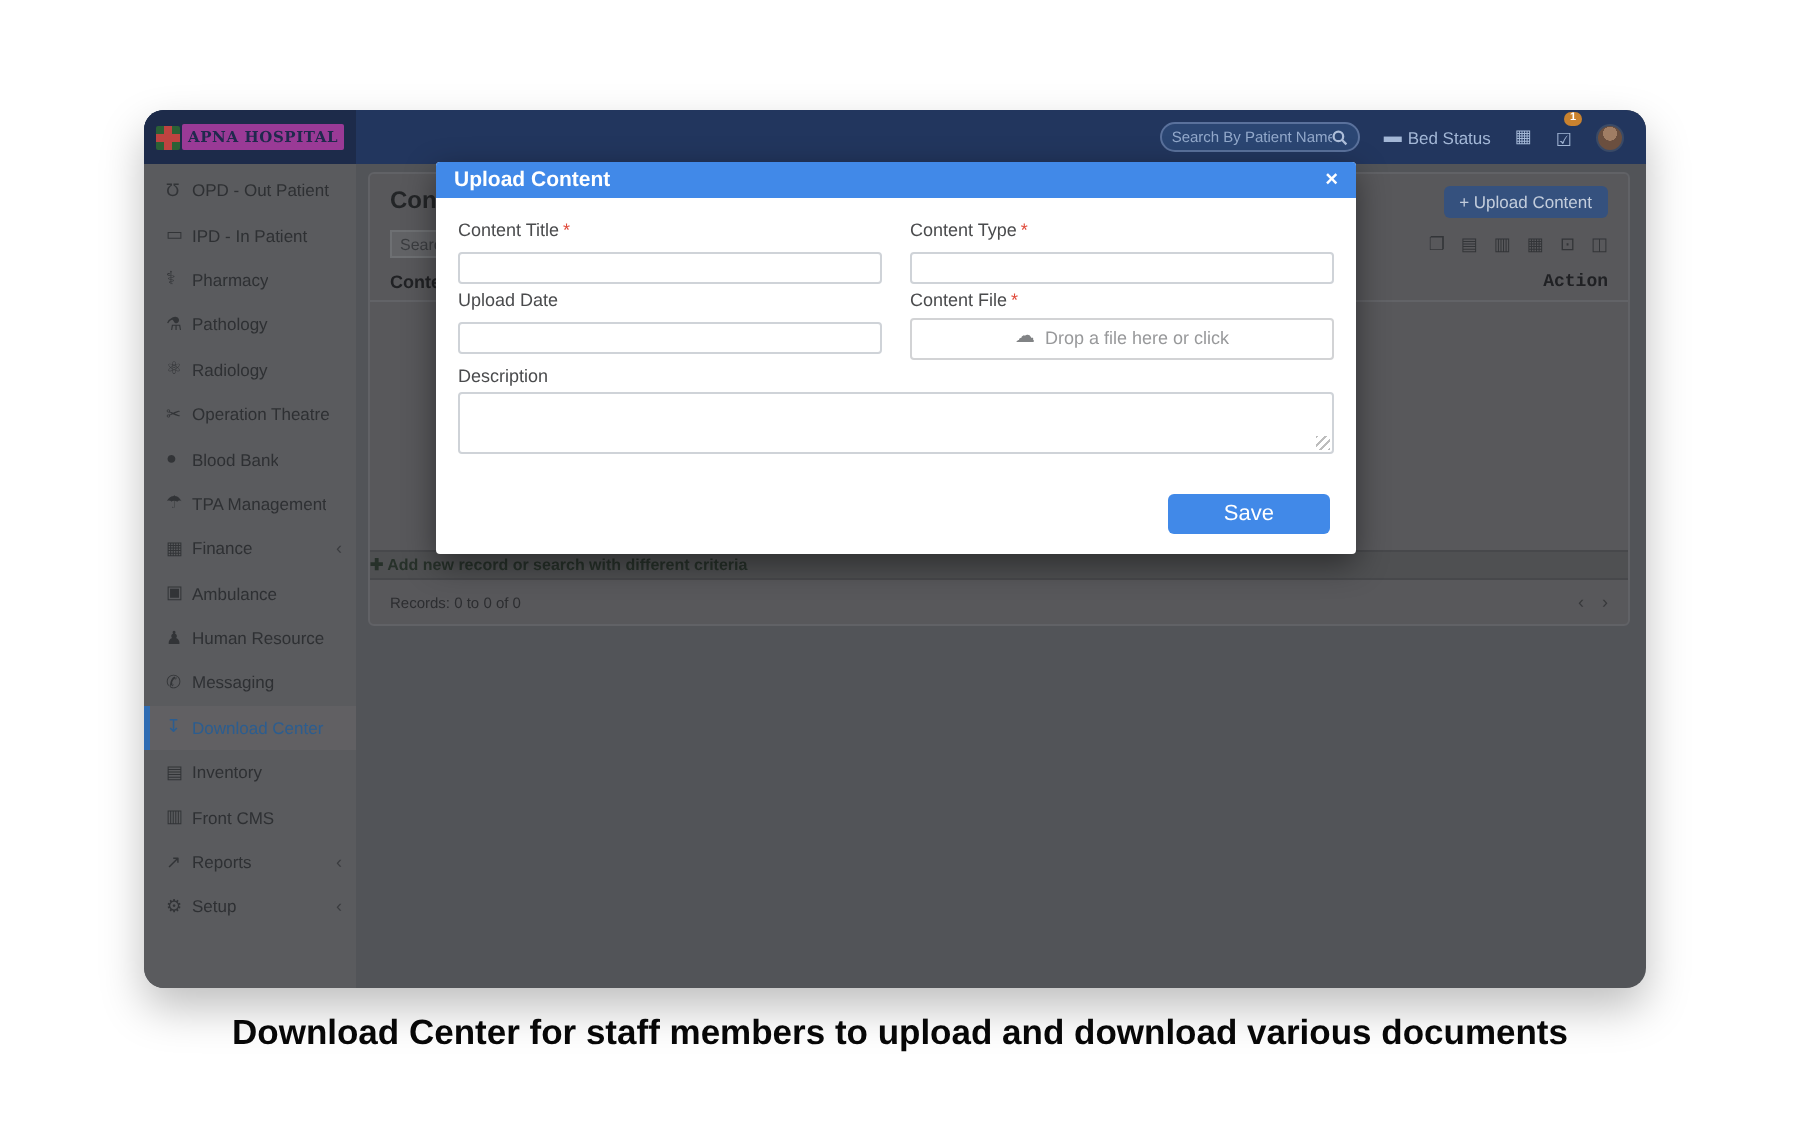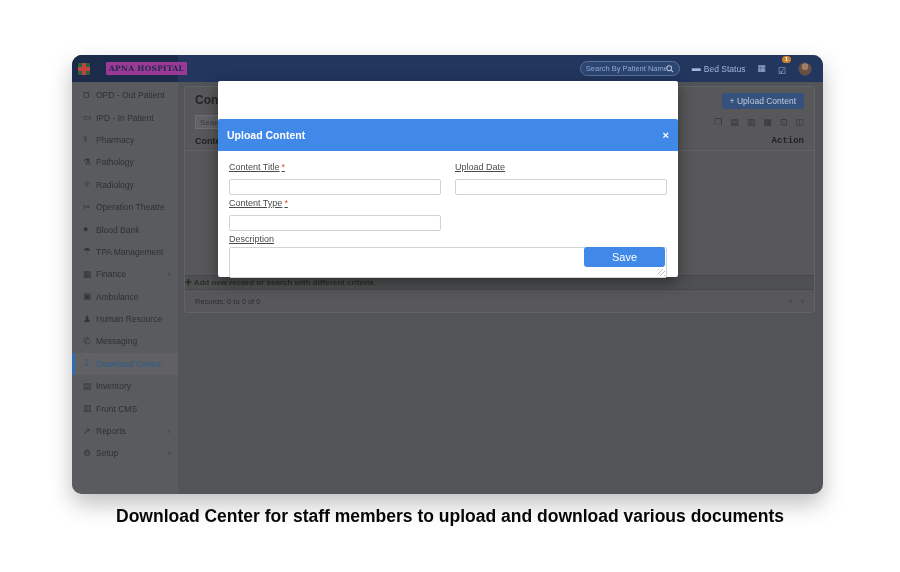--- a/index.html
+++ b/index.html
@@ -8,21 +8,21 @@
 
   
   .frame{position:absolute;left:72px;top:55px;width:751px;height:439px;
          background:var(--c-frame_bg,#525458);border-radius:10px;overflow:hidden;
          box-shadow:0 10px 22px rgba(0,0,0,.25);}
 
   
   .navbar{position:absolute;top:0;left:0;right:0;height:27px;
           background:var(--c-navbar_bg,#22365e);display:flex;align-items:center;}
   .logo{width:106px;height:27px;background:#1d2b4a;display:flex;align-items:center;
-        gap:16px;padding-left:6px;box-sizing:border-box;flex:none;}
+        gap:1px;padding-left:6px;box-sizing:border-box;flex:none;}
   .logo-cross{width:12px;height:12px;background:#2b6136;position:relative;flex:none;border-radius:1px;}
   .logo-cross::before{content:"";position:absolute;left:4px;top:0;width:4px;height:12px;background:#bf4340;}
   .logo-cross::after{content:"";position:absolute;left:0;top:4px;width:12px;height:4px;background:#bf4340;}
   .logo-text{background:var(--c-logo_bg,#9a3a96);color:#20294d;font-family:"DejaVu Serif",serif;
              font-weight:bold;font-size:7.5px;letter-spacing:.3px;padding:2.5px 3px;line-height:1;
              border-radius:1px;white-space:nowrap;}
   .nav-right{margin-left:auto;display:flex;align-items:center;gap:12px;padding-right:11px;}
   .searchpill{width:100px;height:15px;border:1px solid #5a719c;background:#2b4673;border-radius:8px;
               display:flex;align-items:center;padding:0 5px;box-sizing:border-box;}
   .searchpill input{flex:1;min-width:0;background:transparent;border:none;outline:none;
@@ -70,27 +70,27 @@
   .th-action{margin-left:auto;font-family:Liberation Mono, monospace;}
   .tspacer{flex:1;}
   .addbar{height:13px;background:#4f5052;border-top:1px solid #47484b;border-bottom:1px solid #47484b;
           text-align:left;font-size:8px;font-weight:bold;color:#27312a;line-height:13px;white-space:nowrap;}
   .records{height:22px;display:flex;align-items:center;padding:0 10px;font-size:7.5px;color:#2c2d30;}
   .pager{margin-left:auto;display:flex;gap:9px;font-size:9px;color:#37383b;}
 
   
   .modal{position:absolute;left:146px;top:26px;width:460px;height:196px;background:#fff;
          border-radius:2px;box-shadow:0 5px 16px rgba(0,0,0,.45);z-index:20;box-sizing:border-box;}
-  .modal-head{height:32px;background:var(--c-modal_accent,#4189e8);color:#fff;display:flex;
-              align-items:center;padding:0 9px;border-radius:2px 2px 0 0;margin-top:38px;}
+  .modal-head{height:18px;background:var(--c-modal_accent,#4189e8);color:#fff;display:flex;
+              align-items:center;padding:0 9px;border-radius:2px 2px 0 0;}
   .modal-title{font-size:10.5px;font-weight:bold;}
   .modal-close{margin-left:auto;font-size:11px;font-weight:bold;line-height:1;}
   .modal-body{padding:8px 11px 0;}
   .mgrid{display:grid;grid-template-columns:1fr 1fr;column-gap:14px;}
-  .mlabel{font-size:9px;color:#4a4b4d;margin:3px 0 3px;display:block;line-height:1.2;text-decoration:underline;}
+  .mlabel{font-size:9px;color:#4a4b4d;margin:3px 0 3px;display:block;line-height:1.2;}
   .req{color:#e04b3c;font-style:normal;margin-left:2px;}
   .minput{width:100%;height:16px;border:1px solid #cfd3d8;border-radius:2px;box-sizing:border-box;
           font-family:inherit;font-size:9px;padding:0 4px;outline:none;background:#fff;}
   .dropzone{height:21px;border:1px solid #d2d3d5;border-radius:2px;display:flex;align-items:center;
             justify-content:center;gap:5px;font-size:9px;color:#98999b;box-sizing:border-box;}
   .cloud{font-size:10px;color:#818385;line-height:1;}
   .mtextarea{width:100%;height:31px;border:1px solid #cfd3d8;border-radius:2px;box-sizing:border-box;
              background-image:repeating-linear-gradient(135deg,#bdbdbd 0 1px,transparent 1px 3px);
              background-repeat:no-repeat;background-position:right 1px bottom 1px;background-size:7px 7px;}
   .modal-foot{position:absolute;right:13px;bottom:10px;}
@@ -249,26 +249,33 @@
       <span class="modal-title">Upload Content</span>
       <span class="modal-close">×</span>
     </div>
     <div class="modal-body">
       <div class="mgrid">
         <div>
           <label class="mlabel"><span>Content Title</span><em class="req">*</em></label>
           <input class="minput" type="text" style="">
         </div>
         <div>
+          <label class="mlabel"><span>Content Type</span><em class="req">*</em></label>
+          <input class="minput" type="text" style="">
+        </div>
+        <div>
           <label class="mlabel"><span>Upload Date</span></label>
           <input class="minput" type="text" style="">
         </div>
         <div>
-          <label class="mlabel"><span>Content Type</span><em class="req">*</em></label>
-          <input class="minput" type="text" style="">
+          <label class="mlabel"><span>Content File</span><em class="req">*</em></label>
+          <div class="dropzone">
+            <span class="cloud">☁</span>
+            <span>Drop a file here or click</span>
+          </div>
         </div>
       </div>
       <label class="mlabel"><span>Description</span></label>
       <div class="mtextarea"></div>
     </div>
     <div class="modal-foot">
       <button class="btn-save">Save</button>
     </div>
   </div>
 

